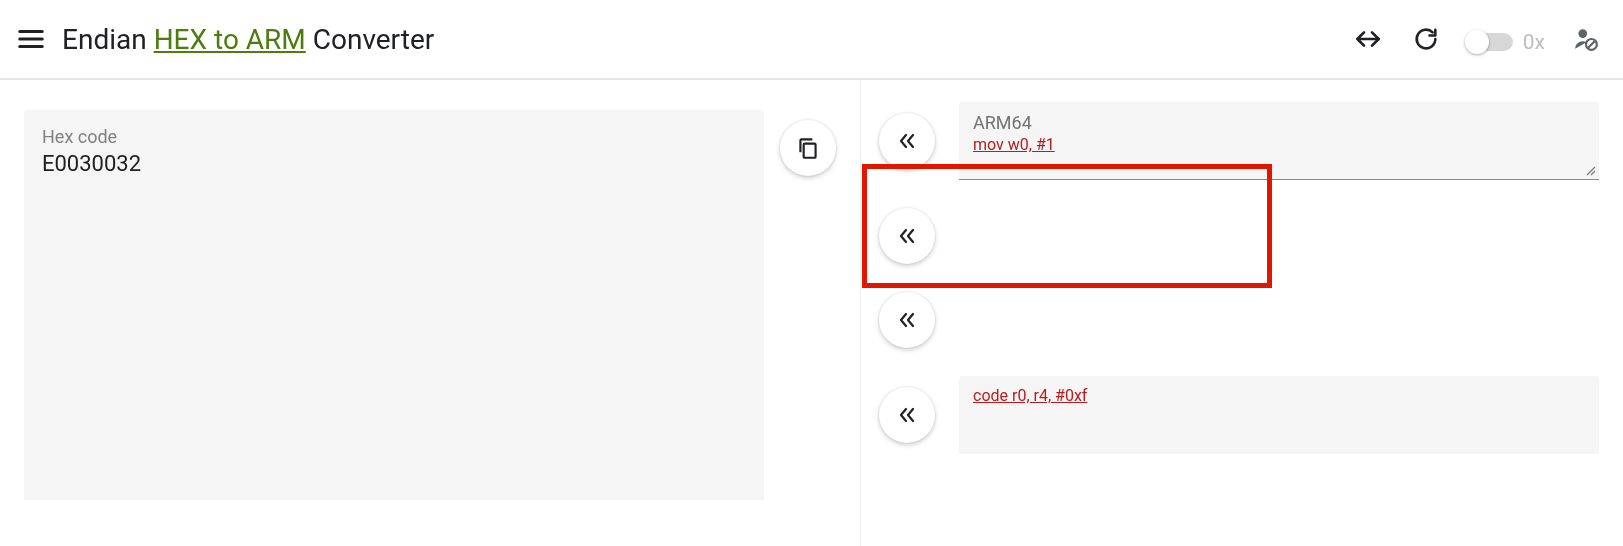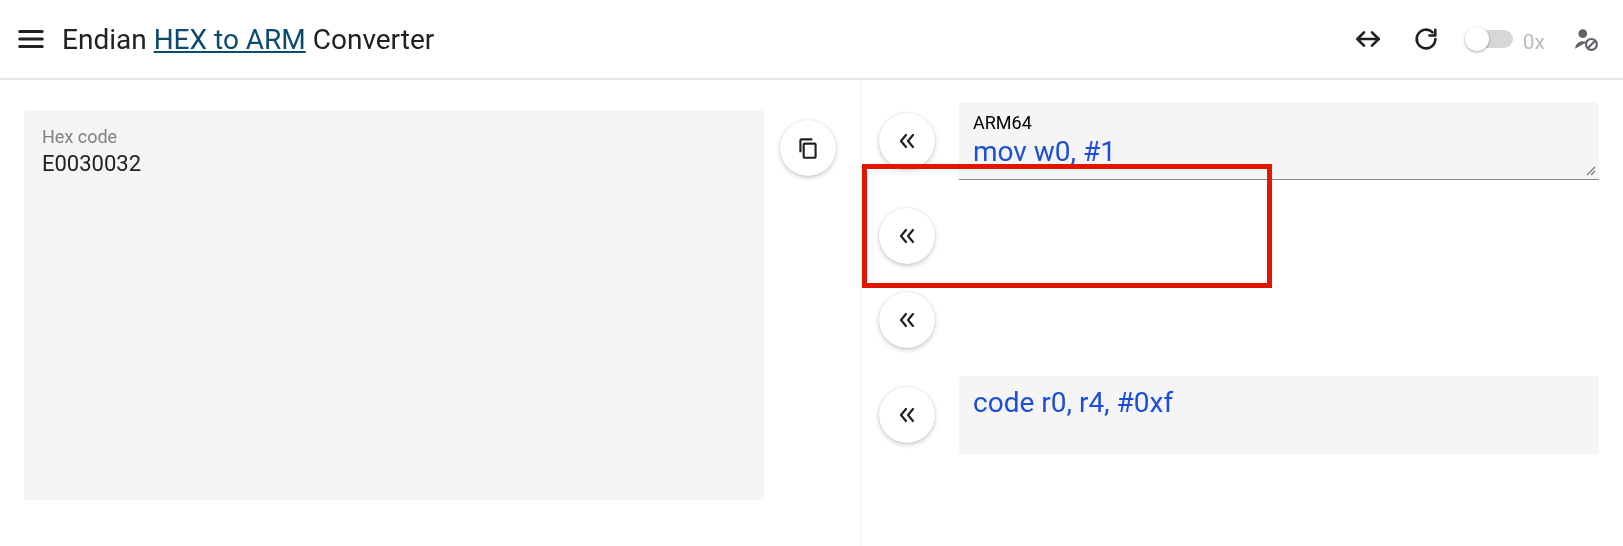--- a/index.html
+++ b/index.html
@@ -11,27 +11,27 @@
     height: 80px;
     width: 100%;
     border-bottom: 2px solid #e5e5e5;
     display: flex;
     align-items: center;
     padding: 0 20px 0 14px;
     position: relative;
   }
   .hdr-left { display: flex; align-items: center; gap: 14px; }
   .hdr-title { font-size: 28px; font-weight: 400; color: #202124; }
-  .hdr-title .link { color: #0c4a6e; text-decoration: underline; }
+  .hdr-title .link { color: #4d7c0f; text-decoration: underline; }
   .hdr-right { margin-left: auto; display: flex; align-items: center; gap: 24px; }
   .icon-btn { background: none; border: none; cursor: pointer; display: inline-flex; align-items: center; justify-content: center; }
   .hdr-icon { width: 34px; height: 34px; }
 
   
-  .switch-wrap { display: flex; align-items: flex-start; gap: 10px; margin-top: 6px; }
+  .switch-wrap { display: flex; align-items: center; gap: 10px; margin-top: 6px; }
   .switch {
     width: 46px; height: 18px; background: #d7d7d7; border-radius: 10px; position: relative;
   }
   .switch::after {
     content: ''; position: absolute; top: -3px; left: -2px; width: 24px; height: 24px;
     background: #fff; border-radius: 50%; box-shadow: 0 1px 3px rgba(0,0,0,.35);
   }
   .switch-label { color: #bdbdbd; font-size: 21px; }
 
   
@@ -73,22 +73,22 @@
     flex-shrink: 0;
   }
   .outbox {
     flex: 1; min-height: 78px;
     background: #f5f5f5;
     border-bottom: 1px solid #8a8a8a;
     border-top-left-radius: 4px; border-top-right-radius: 4px;
     padding: 10px 14px 8px 14px;
     position: relative;
   }
-  .outbox-label { color: #000000; font-size: 18px; margin-bottom: 2px; }
-  .outbox-value { color: #1d4ed8; font-size: 28px; }
+  .outbox-label { color: #737373; font-size: 18px; margin-bottom: 2px; }
+  .outbox-value { color: #b91c1c; font-size: 16px; text-decoration: underline; }
   .outbox .resize {
     position: absolute; right: 2px; bottom: 2px; width: 12px; height: 12px;
   }
   .outbox .resize svg { display: block; }
 
   
   .highlight {
     position: absolute;
     border: 5px solid #e11600;
     pointer-events: none;

